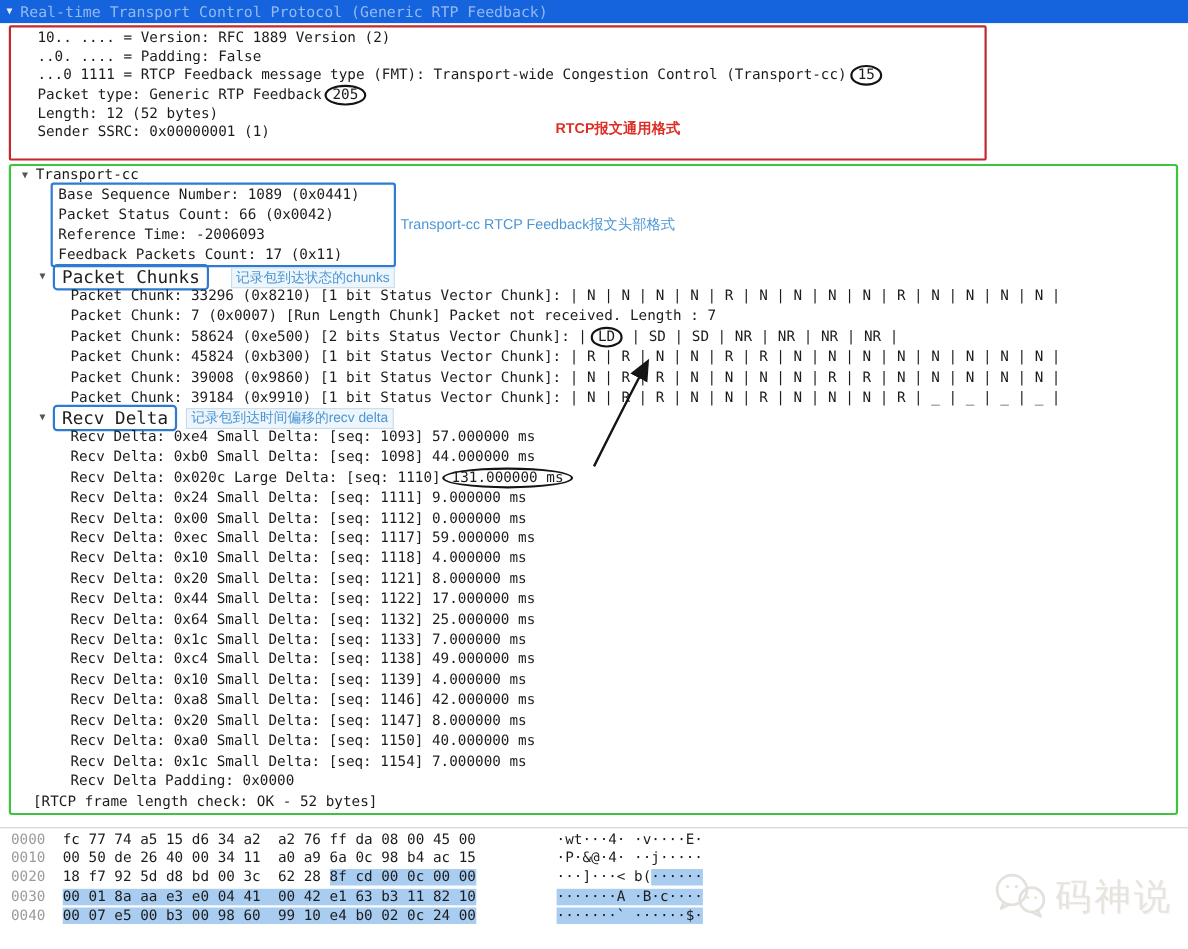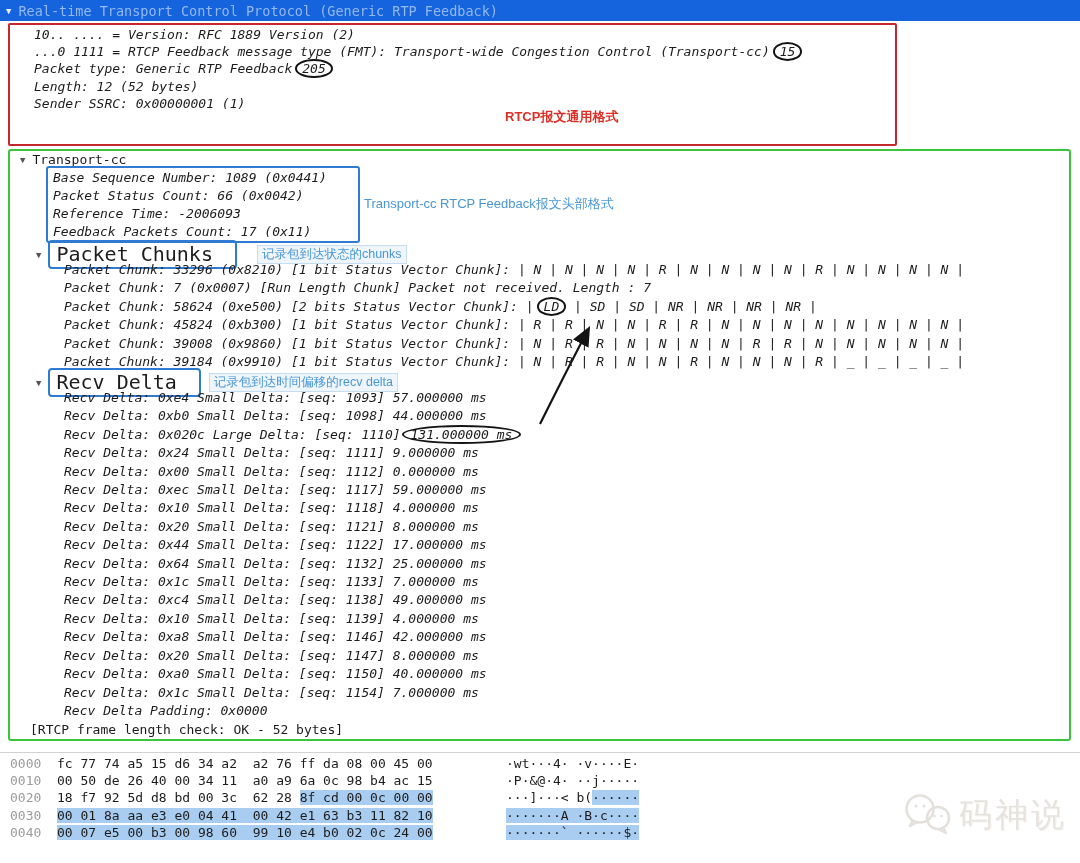--- a/index.html
+++ b/index.html
@@ -20,21 +20,21 @@
   .redbox {
     position:absolute; left:8px; top:23px; width:889px; height:123px;
     border:2px solid #c2282c; border-radius:2px;
   }
   .redbox .lines { padding:1px 0 0 24px; }
   .redbox .pline { line-height:17.2px; }
   .greenbox {
     position:absolute; left:8px; top:149px; width:1063px; height:592px;
     border:2px solid #3cc43c; border-radius:3px;
   }
-  .pline { white-space:pre; line-height:18.4px;font-style:italic; }
+  .pline { white-space:pre; line-height:18.4px; }
   .anno-red {
     position:absolute; left:505px; top:108px; color:#dd2f27;
     font-family:"Liberation Sans",sans-serif; font-size:13px; font-weight:bold;
   }
   .anno-blue {
     color:#4a96d5; font-family:"Liberation Sans",sans-serif; font-size:13px; white-space:nowrap;
   }
   .anno-tag {
     background:#eef5fb; border:1px solid #c6ddef; padding:0 4px; font-size:12.5px;
   }
@@ -42,22 +42,22 @@
   .tccrow { position:absolute; left:10px; top:1px; display:flex; align-items:center; }
   .tccrow .tri, .secrow .tri { color:#555; font-size:9px; margin-right:7px; }
   .bluebox {
     position:absolute; left:36px; top:15px; width:314px; height:77px;
     border:2px solid #2e7bd1; border-radius:3px; padding:1px 0 0 5px;
   }
   .bluebox .pline { line-height:18px; }
   .hdr-anno { position:absolute; left:354px; top:44px; }
   .secrow { position:absolute; display:flex; align-items:center; }
   .seclabel {
-    border:2px solid #2e7bd1; border-radius:4px; padding:0 22px 1px 6px;
-    font-size:20px; white-space:pre;
+    border:2px solid #2e7bd1; border-radius:4px; padding:0 6px 1px 6px;
+    font-size:16px; white-space:pre;
   }
   .chunklines { position:absolute; left:0; top:110px; width:100%; }
   .chunklines .pline, .recvlines .pline { padding-left:54px; }
   .recvlines { position:absolute; left:0; top:238px; width:100%; }
   .checkline { position:absolute; left:20px; top:571px; white-space:pre; }
   
   .ring {
     display:inline-block; border:2px solid #141414; border-radius:50%;
     padding:0 5px; margin:-3px 0 -3px 3px; line-height:15px;
   }
@@ -86,20 +86,21 @@
 <div id="page">
 
   <div class="hdrbar">
     <span class="tri">▼</span>
     <span>Real-time Transport Control Protocol (Generic RTP Feedback)</span>
   </div>
 
   <div class="redbox">
     <div class="lines">
       <div class="pline"><span>10.. .... = Version: RFC 1889 Version (2)</span></div>
+      <div class="pline"><span>..0. .... = Padding: False</span></div>
       <div class="pline"><span>...0 1111 = RTCP Feedback message type (FMT): Transport-wide Congestion Control (Transport-cc)</span><span class="ring">15</span></div>
       <div class="pline"><span>Packet type: Generic RTP Feedback</span><span class="ring">205</span></div>
       <div class="pline"><span>Length: 12 (52 bytes)</span></div>
       <div class="pline"><span>Sender SSRC: 0x00000001 (1)</span></div>
     </div>
   </div>
   <div class="anno-red">RTCP报文通用格式</div>
 
   <div class="greenbox">
 

